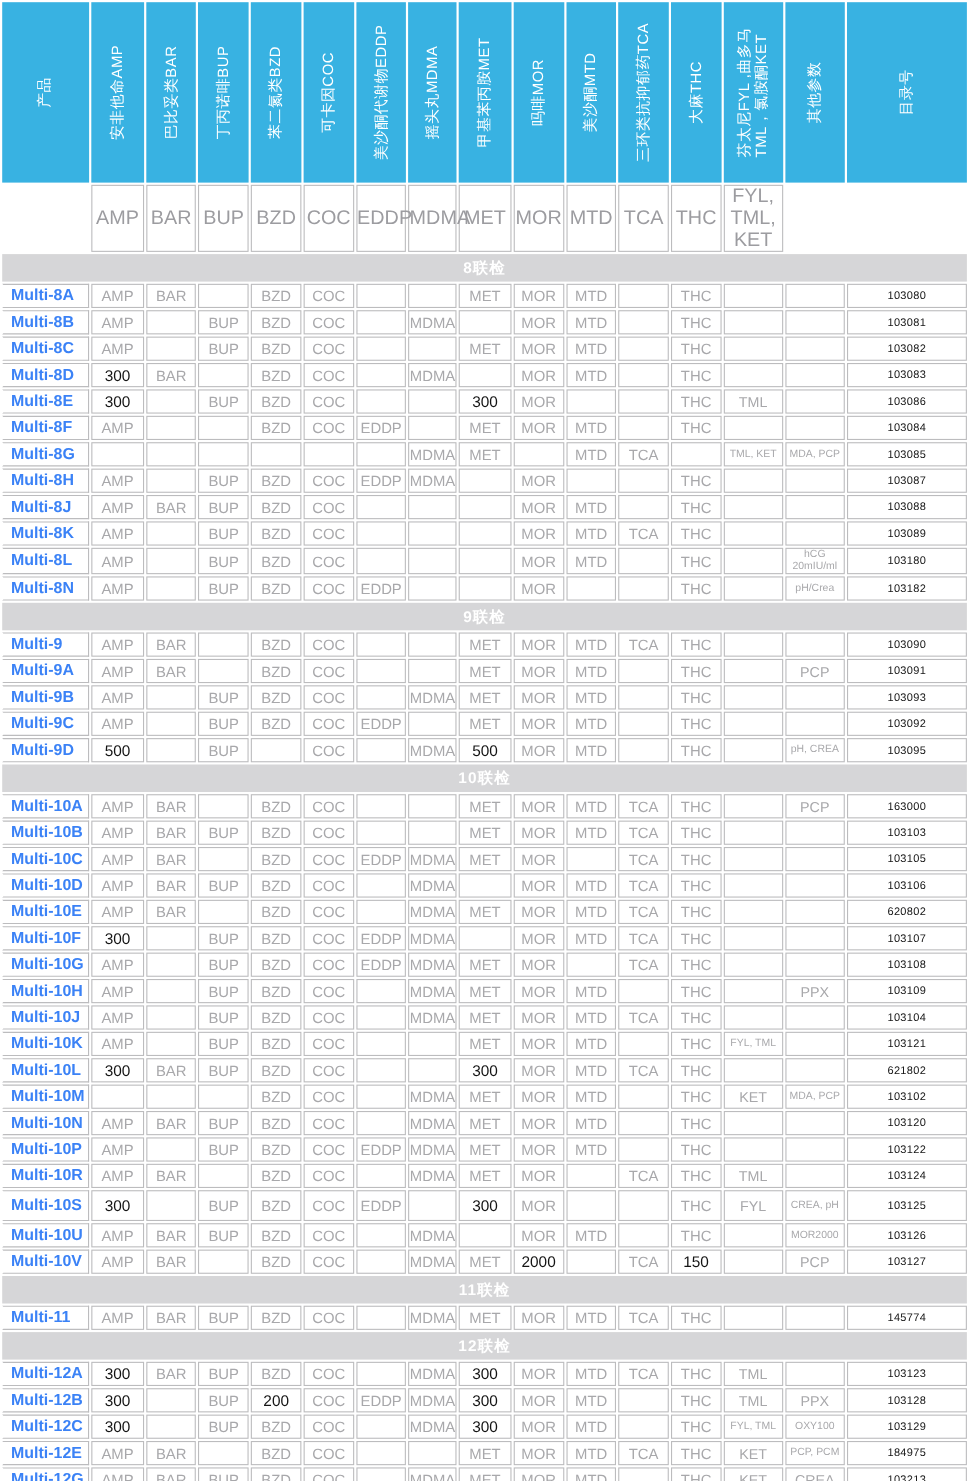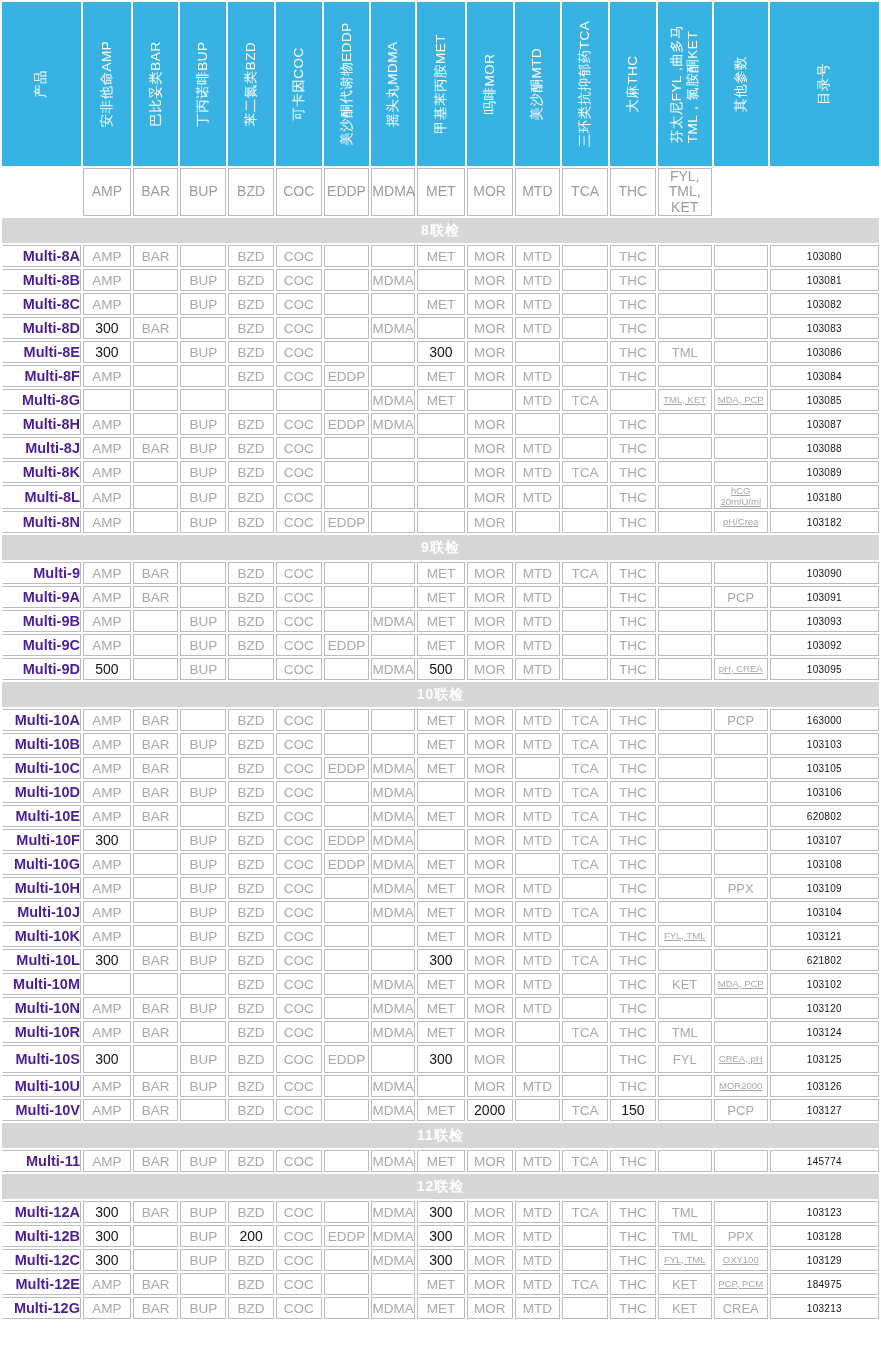--- a/index.html
+++ b/index.html
@@ -10,32 +10,32 @@
   
   .col-product{width:76px}.col-amp{width:46px}.col-bar{width:44px}.col-bup{width:44px}
   .col-bzd{width:44px}.col-coc{width:44px}.col-eddp{width:44px}.col-mdma{width:42px}
   .col-met{width:46px}.col-mor{width:44px}.col-mtd{width:44px}.col-tca{width:44px}
   .col-thc{width:44px}.col-fyl{width:52px}.col-other{width:52px}.col-catalog{width:105px}
   
   thead th{background:#38b2e2;height:164px;position:relative;font-weight:500;}
   .rot{position:absolute;left:50%;top:50%;transform:translate(-50%,-50%) rotate(-90deg);
        white-space:pre;color:#fff;font-size:13.5px;line-height:1.2;letter-spacing:.5px;text-align:left;}
   
-  .abbr td{height:32px;color:#9c9ca0;font-size:14px;border:1px solid #bcbcbe;background:#fff;line-height:1.1;}
+  .abbr td{height:32px;color:#9c9ca0;font-size:18px;border:1px solid #bcbcbe;background:#fff;line-height:1.1;}
   .abbr td.nb{border:none;}
   
   .band td{background:#d6d6d8;color:#fff;font-weight:700;font-size:14px;height:25px;border:none;letter-spacing:1px;}
   
   tbody td{background:#fff;border:1px solid #bcbcbe;height:20px;overflow:hidden;}
-  td.c-product{font-weight:700;font-size:14.5px;color:#4c1d95;text-align:right;padding-left:7px;border-left-color:transparent;}
+  td.c-product{font-weight:700;font-size:14.5px;color:#3b82f6;text-align:left;padding-left:7px;border-left-color:transparent;}
   .val{color:#a8a8ab;font-size:13.5px;}
   .num{color:#141414;font-size:14px;font-weight:500;}
   .cat{color:#141414;font-size:10px;font-weight:500;letter-spacing:.3px;}
   .tag{color:#a8a8ab;font-size:13px;}
-  .tag.small{font-size:9.5px;line-height:1.15;text-decoration:underline;}
+  .tag.small{font-size:9.5px;line-height:1.15;}
 </style>
 </head>
 <body>
 
 <div class="page">
   <table>
     <colgroup id="cols">
         <col class="col-product">
         <col class="col-amp">
         <col class="col-bar">
@@ -668,20 +668,38 @@
           <td class="val">MET</td>
           <td class="val">MOR</td>
           <td class="val">MTD</td>
           <td class="val"></td>
           <td class="val">THC</td>
           <td class="tag"></td>
           <td class="tag"></td>
           <td class="cat">103120</td>
         </tr>
         <tr>
+          <td class="c-product">Multi-10P</td>
+          <td class="val">AMP</td>
+          <td class="val"></td>
+          <td class="val">BUP</td>
+          <td class="val">BZD</td>
+          <td class="val">COC</td>
+          <td class="val">EDDP</td>
+          <td class="val">MDMA</td>
+          <td class="val">MET</td>
+          <td class="val">MOR</td>
+          <td class="val">MTD</td>
+          <td class="val"></td>
+          <td class="val">THC</td>
+          <td class="tag"></td>
+          <td class="tag"></td>
+          <td class="cat">103122</td>
+        </tr>
+        <tr>
           <td class="c-product">Multi-10R</td>
           <td class="val">AMP</td>
           <td class="val">BAR</td>
           <td class="val"></td>
           <td class="val">BZD</td>
           <td class="val">COC</td>
           <td class="val"></td>
           <td class="val">MDMA</td>
           <td class="val">MET</td>
           <td class="val">MOR</td>

